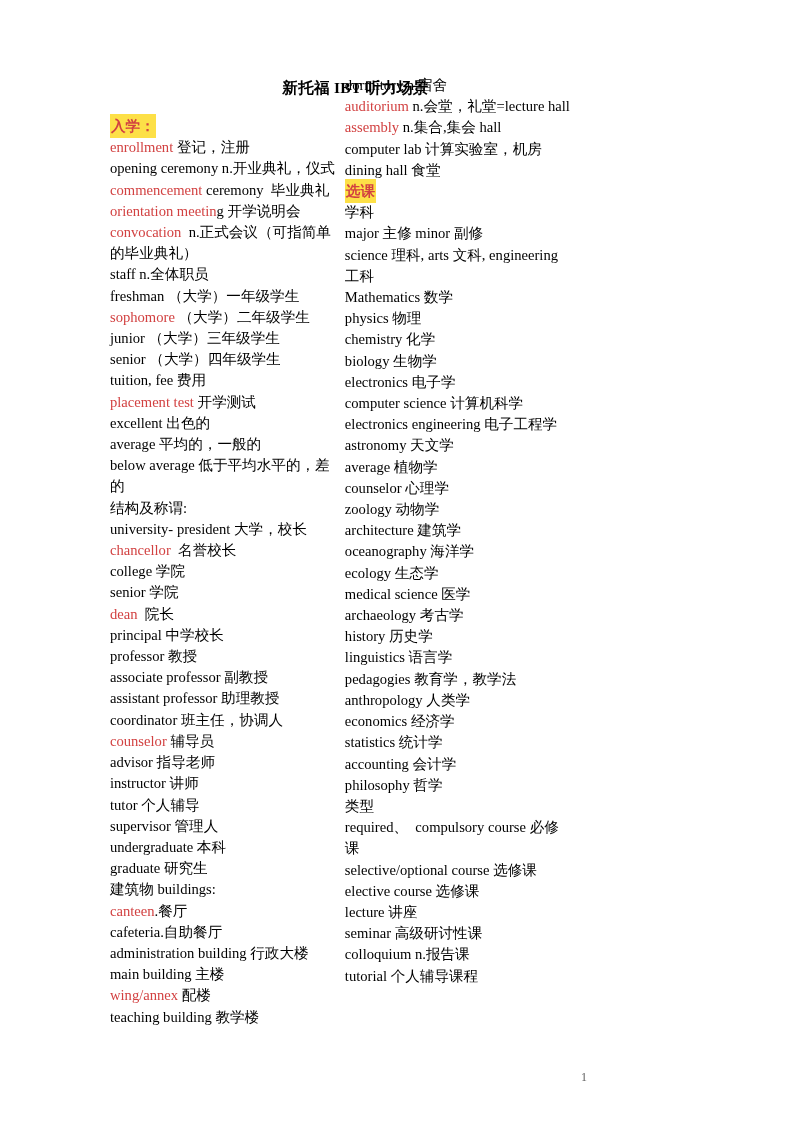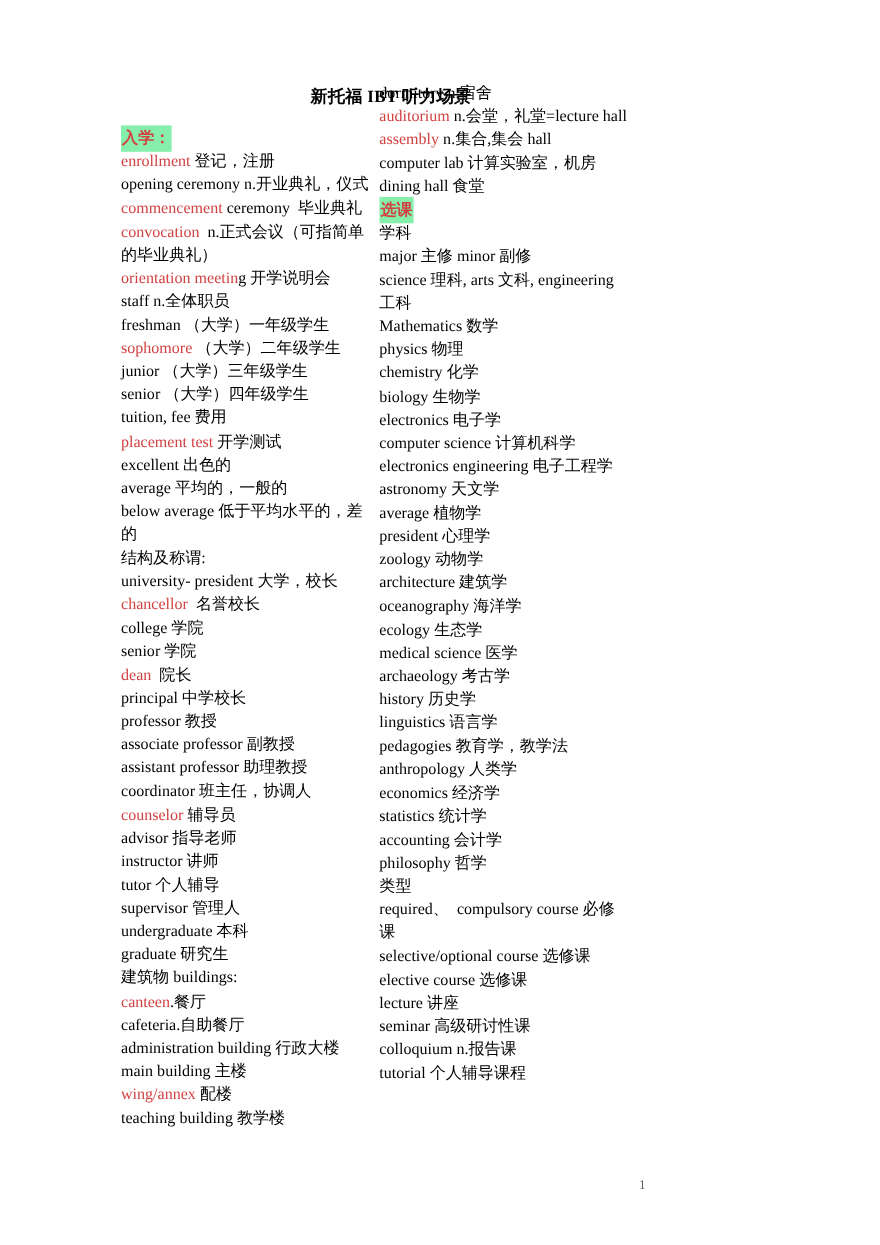--- a/index.html
+++ b/index.html
@@ -58,21 +58,21 @@
   .entry .en { color: #000000; }
   .entry .red { color: #d24141; }
   .section-head {
     font-size: 14.6px;
     line-height: 21.2px;
     font-weight: bold;
     color: #d24141;
     margin: 0;
   }
   .section-head .hl {
-    background: #86efac;
+    background: #fde047;
     padding: 4px 1px;
   }
   .spacer-top { height: 11px; }
   .page-number {
     position: absolute;
     right: 58px;
     bottom: 47px;
     font-size: 12px;
     color: #606060;
     font-family: "Liberation Serif", serif;
@@ -89,22 +89,22 @@
 
     <div class="col col-left">
       <div class="spacer-top"></div>
       <div class="section-head">
         <span class="hl">入学：</span>
       </div>
       <div id="left-entries">
           <div class="entry"><span class="red">enrollment</span><span class="en"> 登记，注册</span></div>
           <div class="entry"><span class="en">opening ceremony n.开业典礼，仪式</span></div>
           <div class="entry"><span class="red">commencement</span><span class="en"> ceremony  毕业典礼</span></div>
+          <div class="entry"><span class="red">orientation meetin</span><span class="en">g 开学说明会</span></div>
           <div class="entry"><span class="red">convocation</span><span class="en">  n.正式会议（可指简单的毕业典礼）</span></div>
-          <div class="entry"><span class="red">orientation meetin</span><span class="en">g 开学说明会</span></div>
           <div class="entry"><span class="en">staff n.全体职员</span></div>
           <div class="entry"><span class="en">freshman （大学）一年级学生</span></div>
           <div class="entry"><span class="red">sophomore</span><span class="en"> （大学）二年级学生</span></div>
           <div class="entry"><span class="en">junior （大学）三年级学生</span></div>
           <div class="entry"><span class="en">senior （大学）四年级学生</span></div>
           <div class="entry"><span class="en">tuition, fee 费用</span></div>
           <div class="entry"><span class="red">placement test</span><span class="en"> 开学测试</span></div>
           <div class="entry"><span class="en">excellent 出色的</span></div>
           <div class="entry"><span class="en">average 平均的，一般的</span></div>
           <div class="entry"><span class="en">below average 低于平均水平的，差的</span></div>
@@ -153,21 +153,21 @@
           <div class="entry"><span class="en">science 理科, arts 文科, engineering 工科</span></div>
           <div class="entry"><span class="en">Mathematics 数学</span></div>
           <div class="entry"><span class="en">physics 物理</span></div>
           <div class="entry"><span class="en">chemistry 化学</span></div>
           <div class="entry"><span class="en">biology 生物学</span></div>
           <div class="entry"><span class="en">electronics 电子学</span></div>
           <div class="entry"><span class="en">computer science 计算机科学</span></div>
           <div class="entry"><span class="en">electronics engineering 电子工程学</span></div>
           <div class="entry"><span class="en">astronomy 天文学</span></div>
           <div class="entry"><span class="en">average 植物学</span></div>
-          <div class="entry"><span class="en">president 心理学</span></div>
+          <div class="entry"><span class="en">counselor 心理学</span></div>
           <div class="entry"><span class="en">zoology 动物学</span></div>
           <div class="entry"><span class="en">architecture 建筑学</span></div>
           <div class="entry"><span class="en">oceanography 海洋学</span></div>
           <div class="entry"><span class="en">ecology 生态学</span></div>
           <div class="entry"><span class="en">medical science 医学</span></div>
           <div class="entry"><span class="en">archaeology 考古学</span></div>
           <div class="entry"><span class="en">history 历史学</span></div>
           <div class="entry"><span class="en">linguistics 语言学</span></div>
           <div class="entry"><span class="en">pedagogies 教育学，教学法</span></div>
           <div class="entry"><span class="en">anthropology 人类学</span></div>

